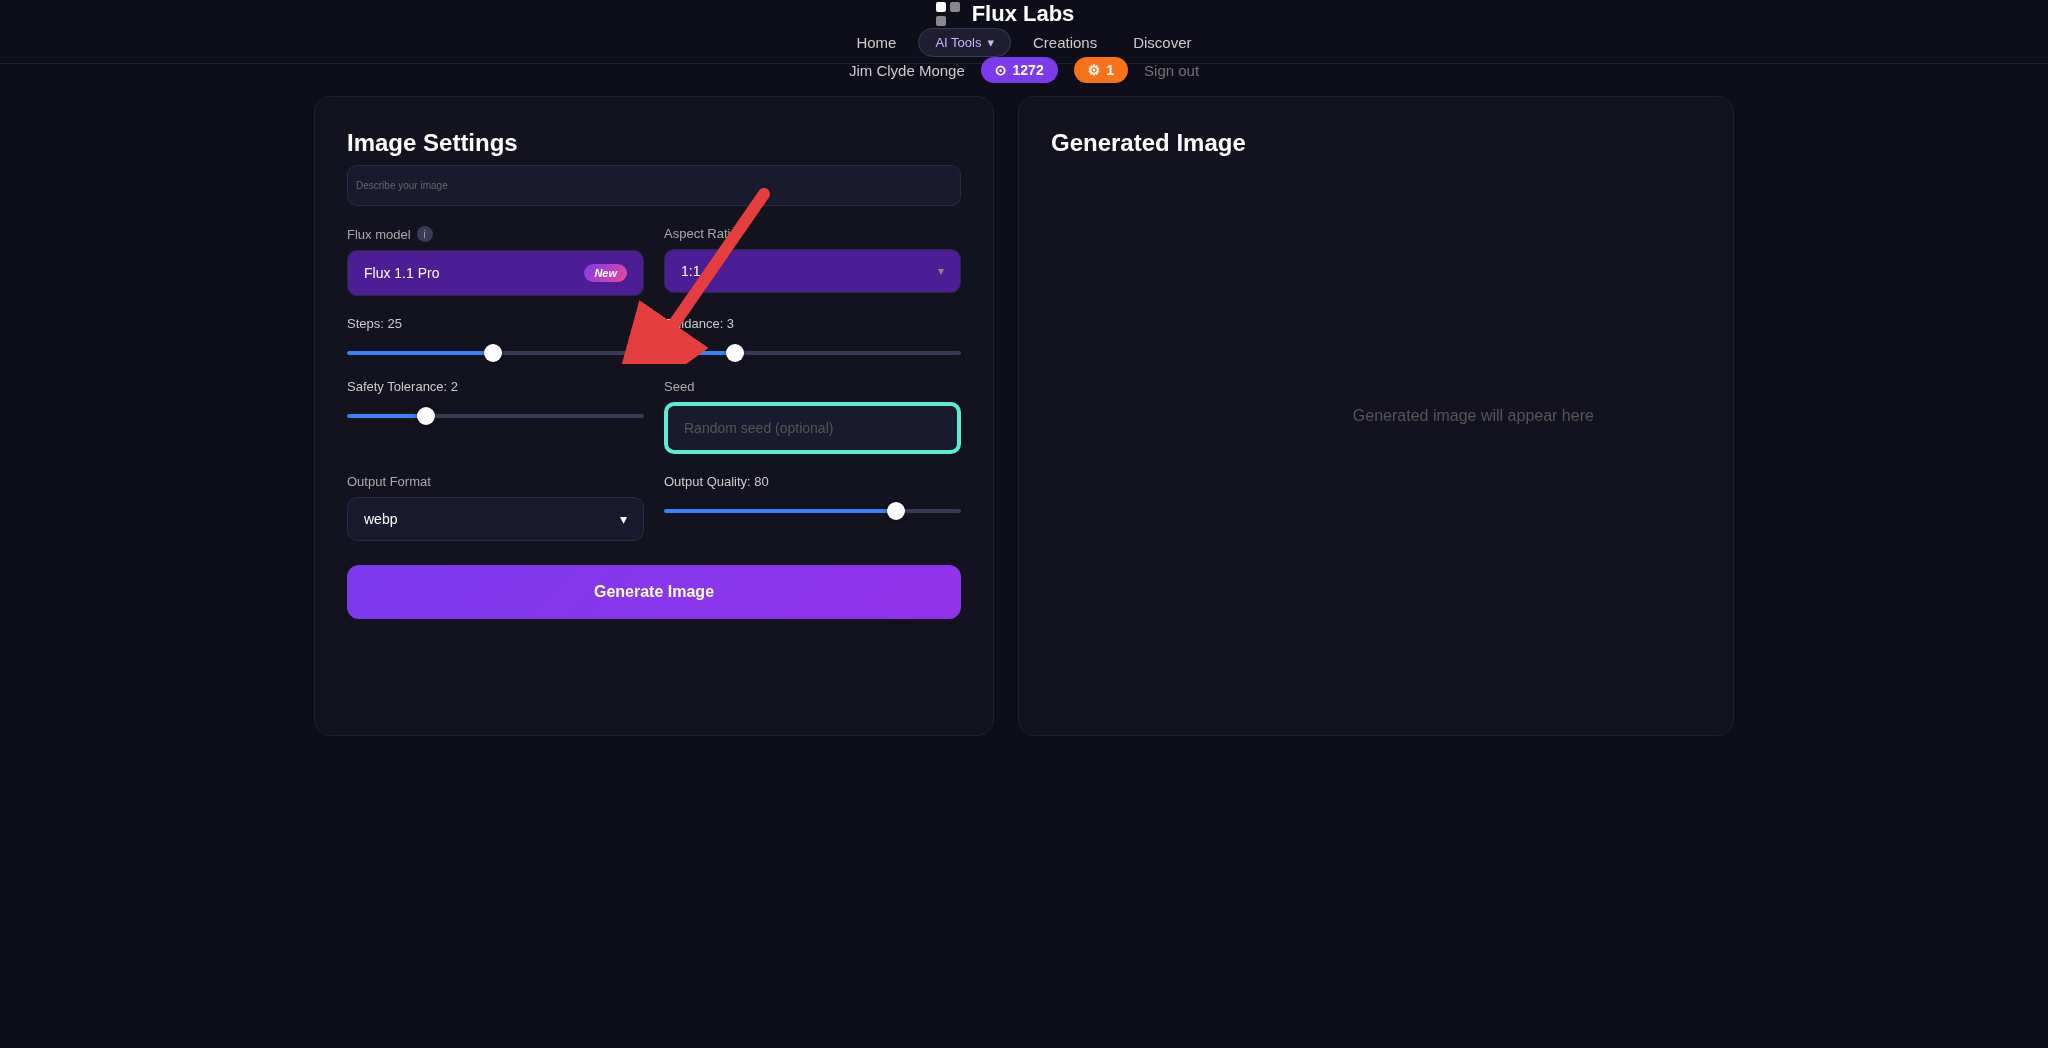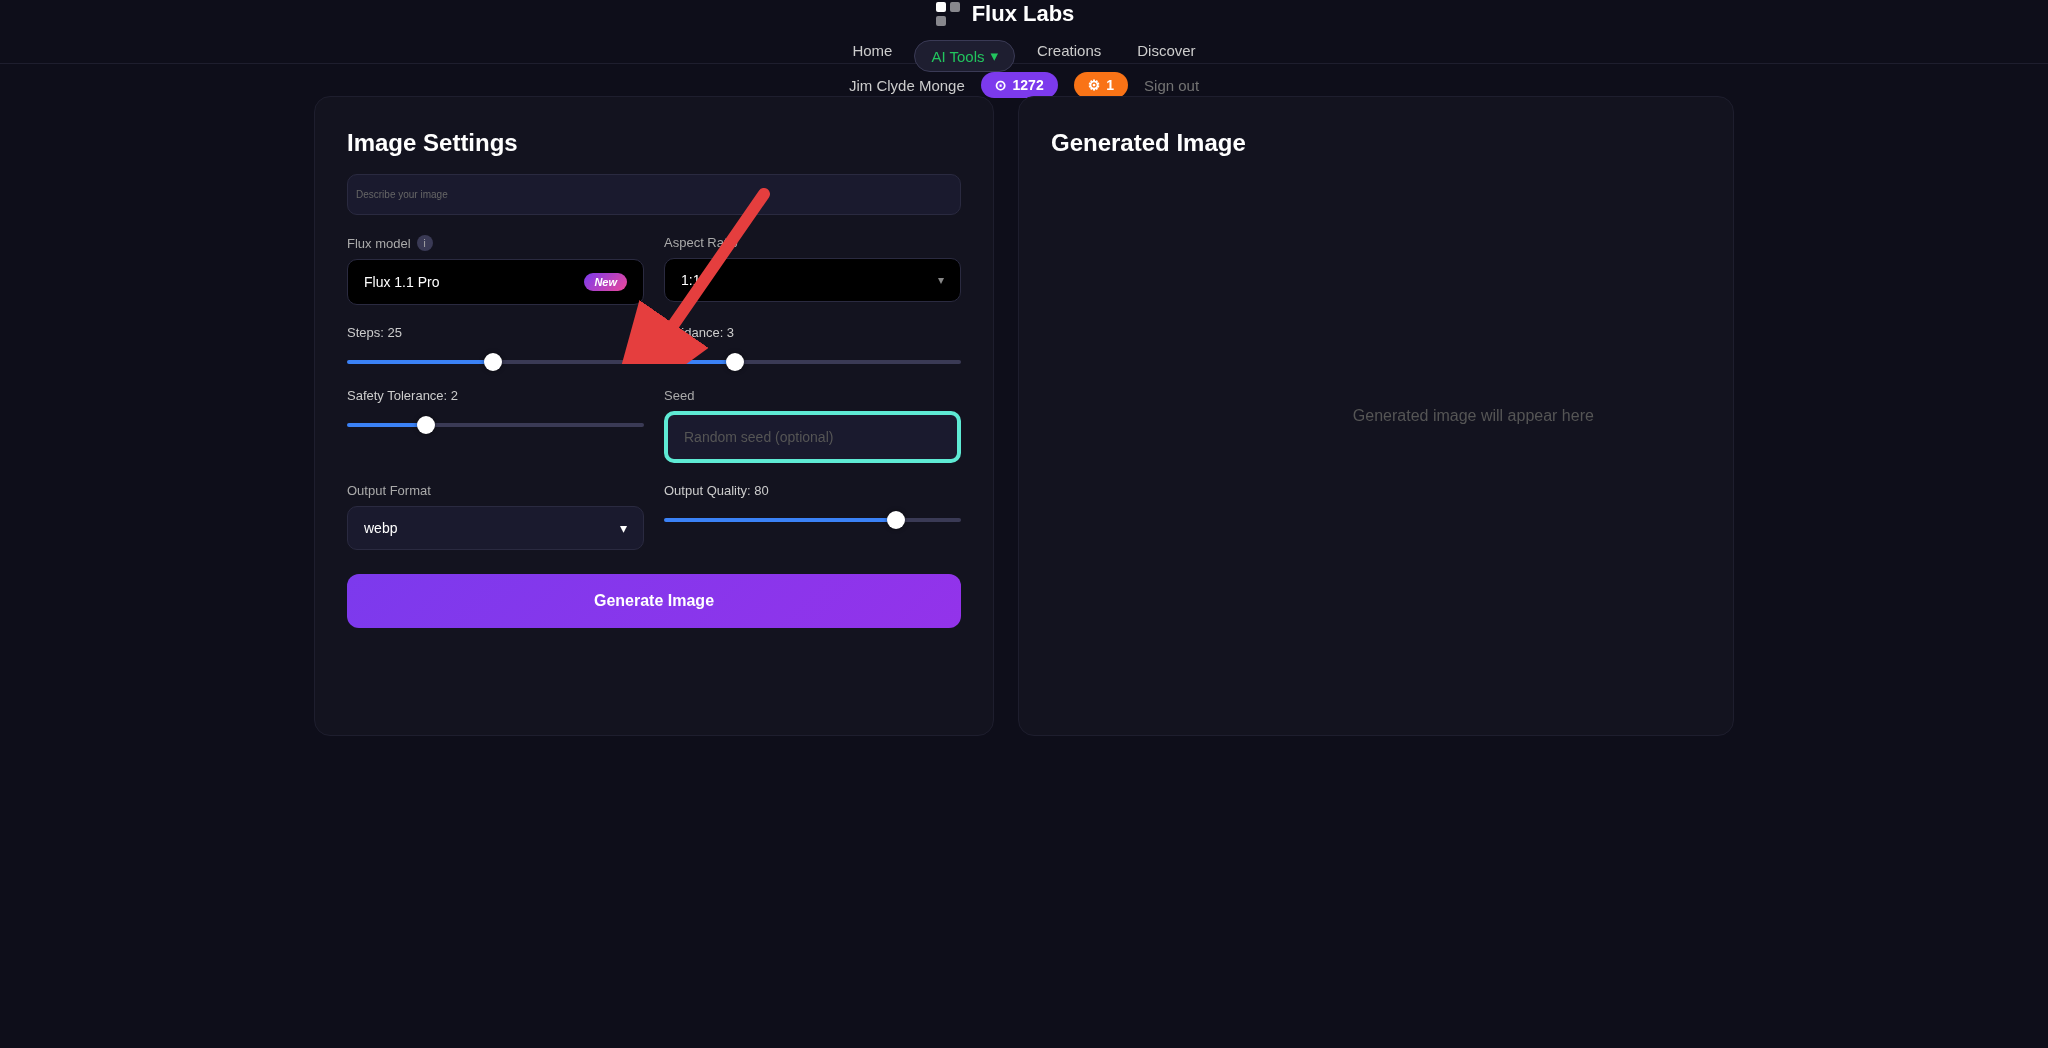--- a/index.html
+++ b/index.html
@@ -49,24 +49,23 @@
       cursor: pointer;
     }
     .nav-ai-tools {
       display: flex;
       align-items: center;
       gap: 6px;
       background: #1e1e30;
       border: 1px solid #3a3a55;
       border-radius: 20px;
       padding: 6px 16px;
-      color: #22c55e;
-      font-size: 15px;
-      cursor: pointer;
-      margin-top: 12px;
+      color: #c4b5fd;
+      font-size: 13px;
+      cursor: pointer;
     }
     .nav-right {
       display: flex;
       align-items: center;
       gap: 16px;
     }
     .nav-username {
       font-size: 15px;
       color: #ccc;
     }
@@ -121,21 +120,21 @@
       flex: 1;
       min-height: 640px;
       display: flex;
       flex-direction: row;
     }
 
     .panel-title {
       font-size: 24px;
       font-weight: 700;
       color: #fff;
-      margin-bottom: 17px;
+      margin-bottom: 8px;
     }
 
     
     .form-label {
       font-size: 13px;
       color: #aaa;
       margin-bottom: 8px;
       display: flex;
       align-items: center;
       gap: 6px;
@@ -171,21 +170,21 @@
       gap: 20px;
       margin-bottom: 0;
     }
     .form-col {
       flex: 1;
     }
     .select-field-inner {
       display: flex;
       align-items: center;
       justify-content: space-between;
-      background: #000000;
+      background: #4c1d95;
       border: 1px solid #2a2a40;
       border-radius: 10px;
       padding: 13px 16px;
       color: #fff;
       font-size: 14px;
       cursor: pointer;
       margin-bottom: 20px;
     }
     .new-badge {
       background: linear-gradient(135deg, #7c3aed, #ec4899);

